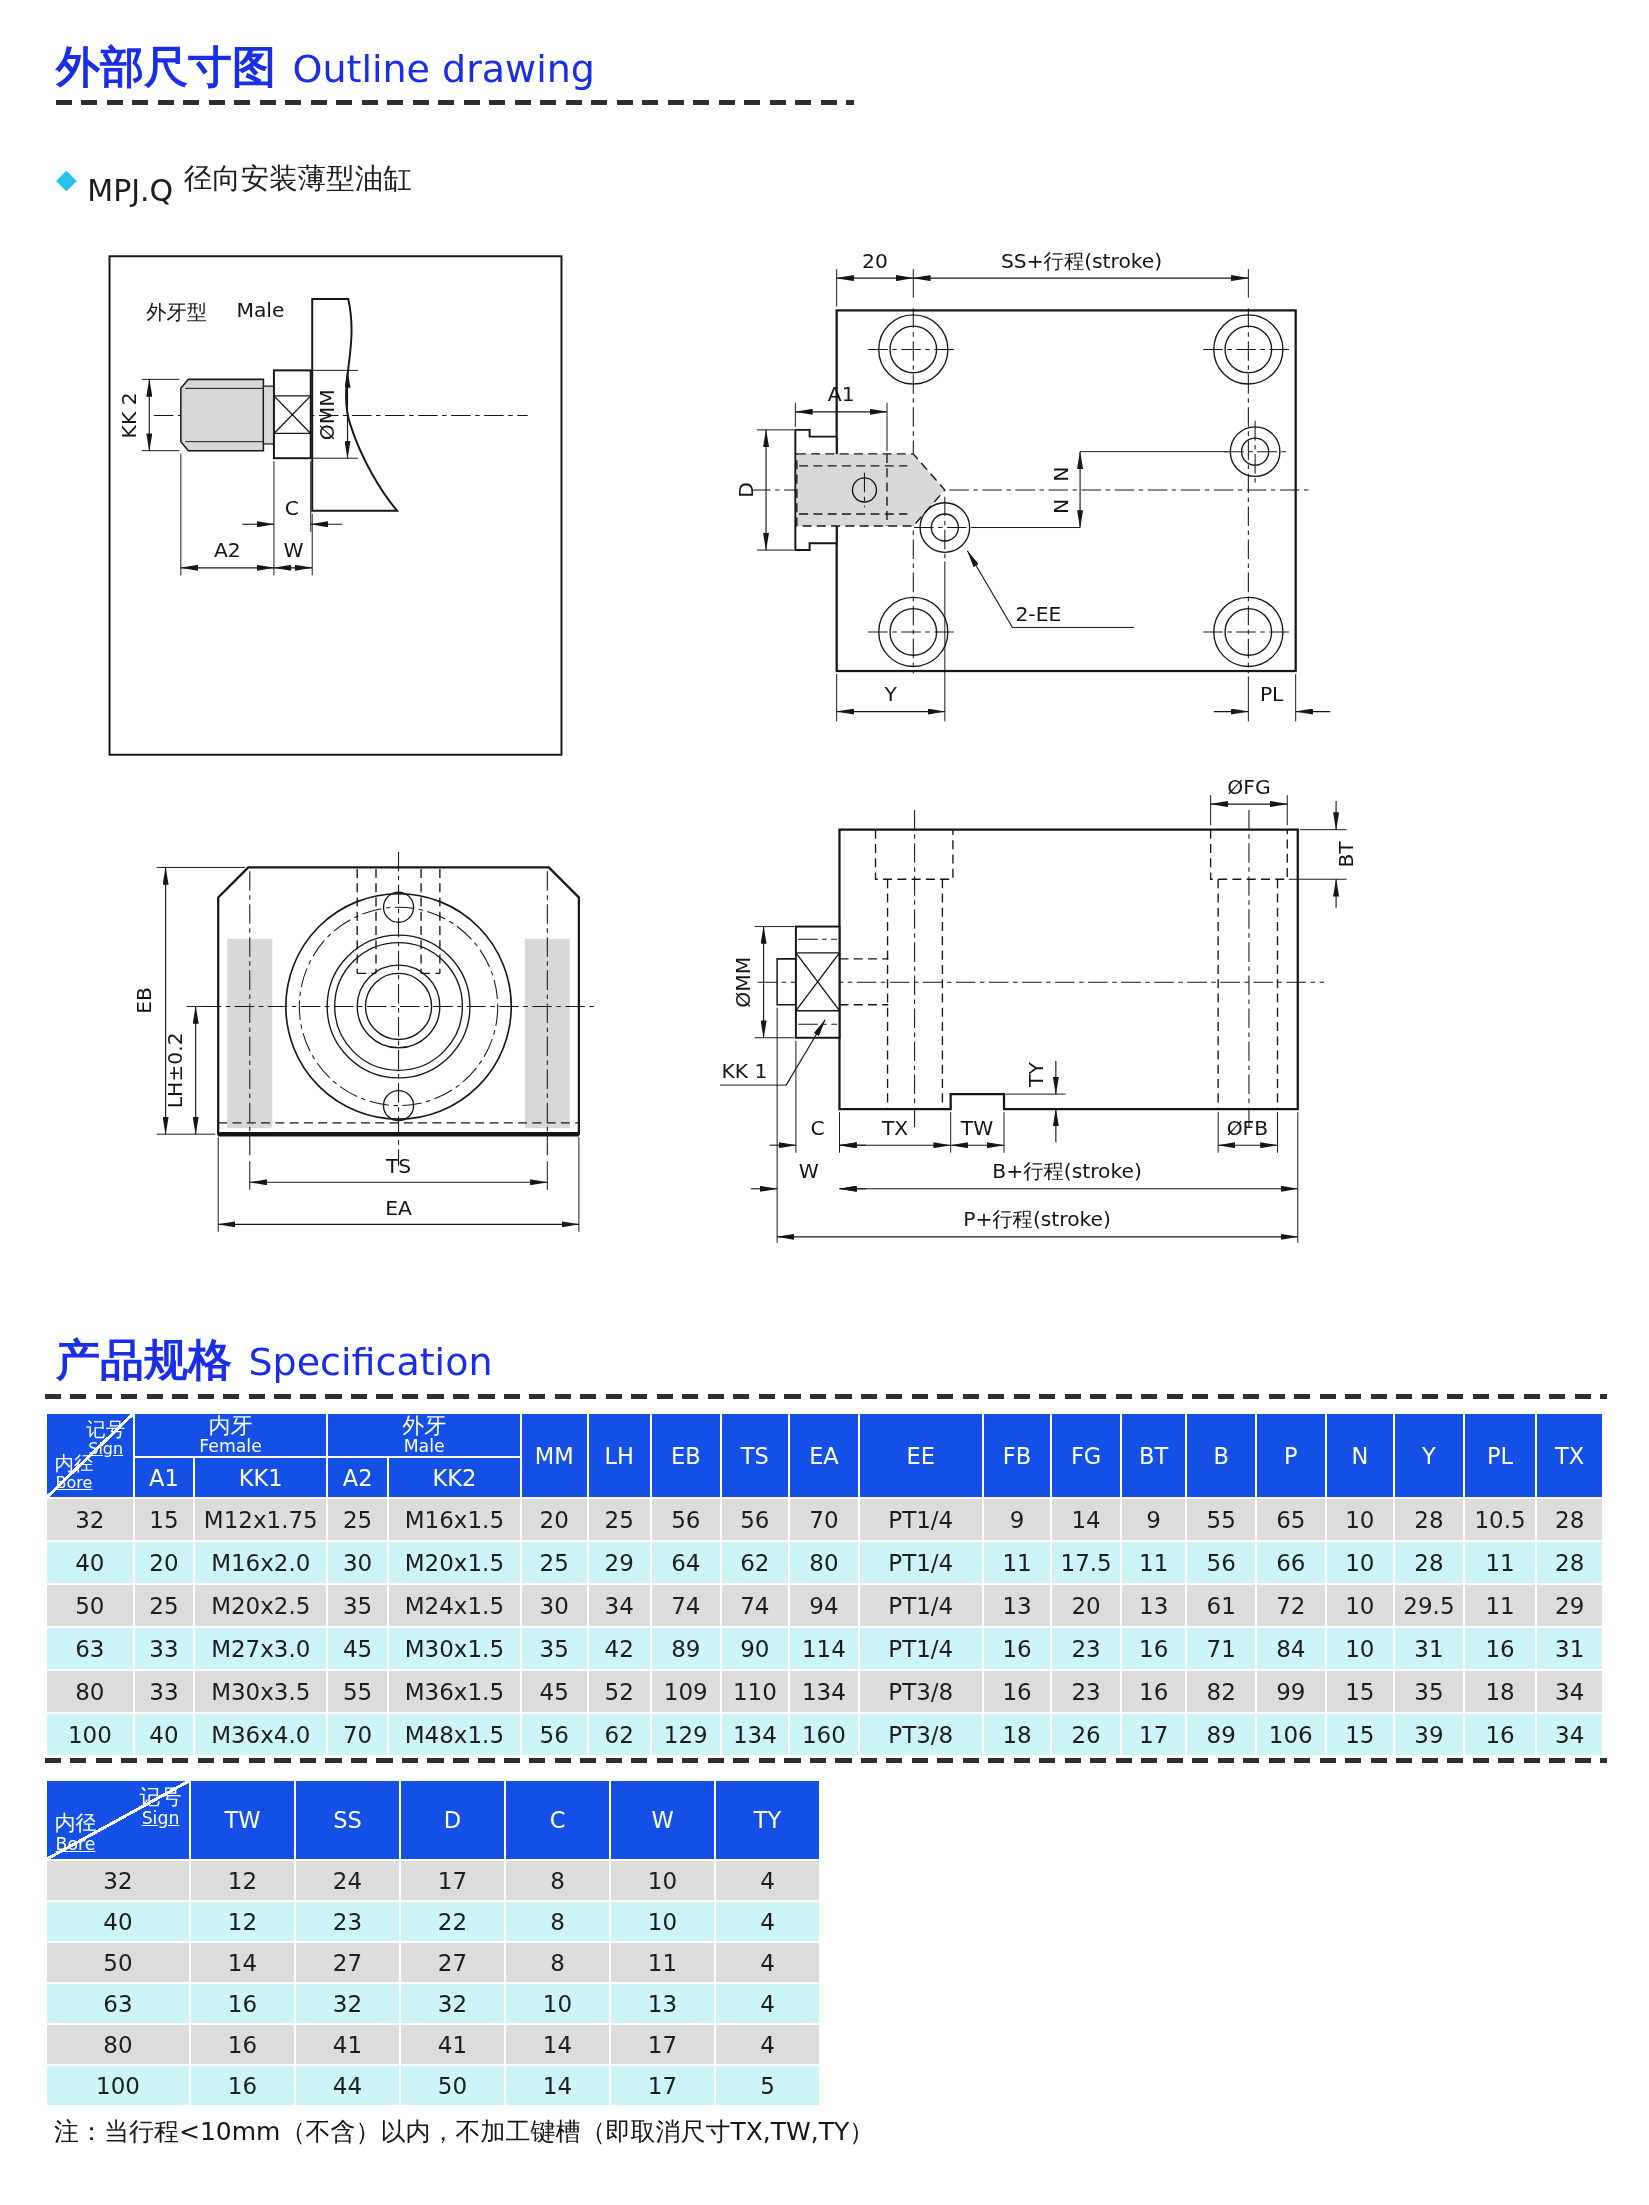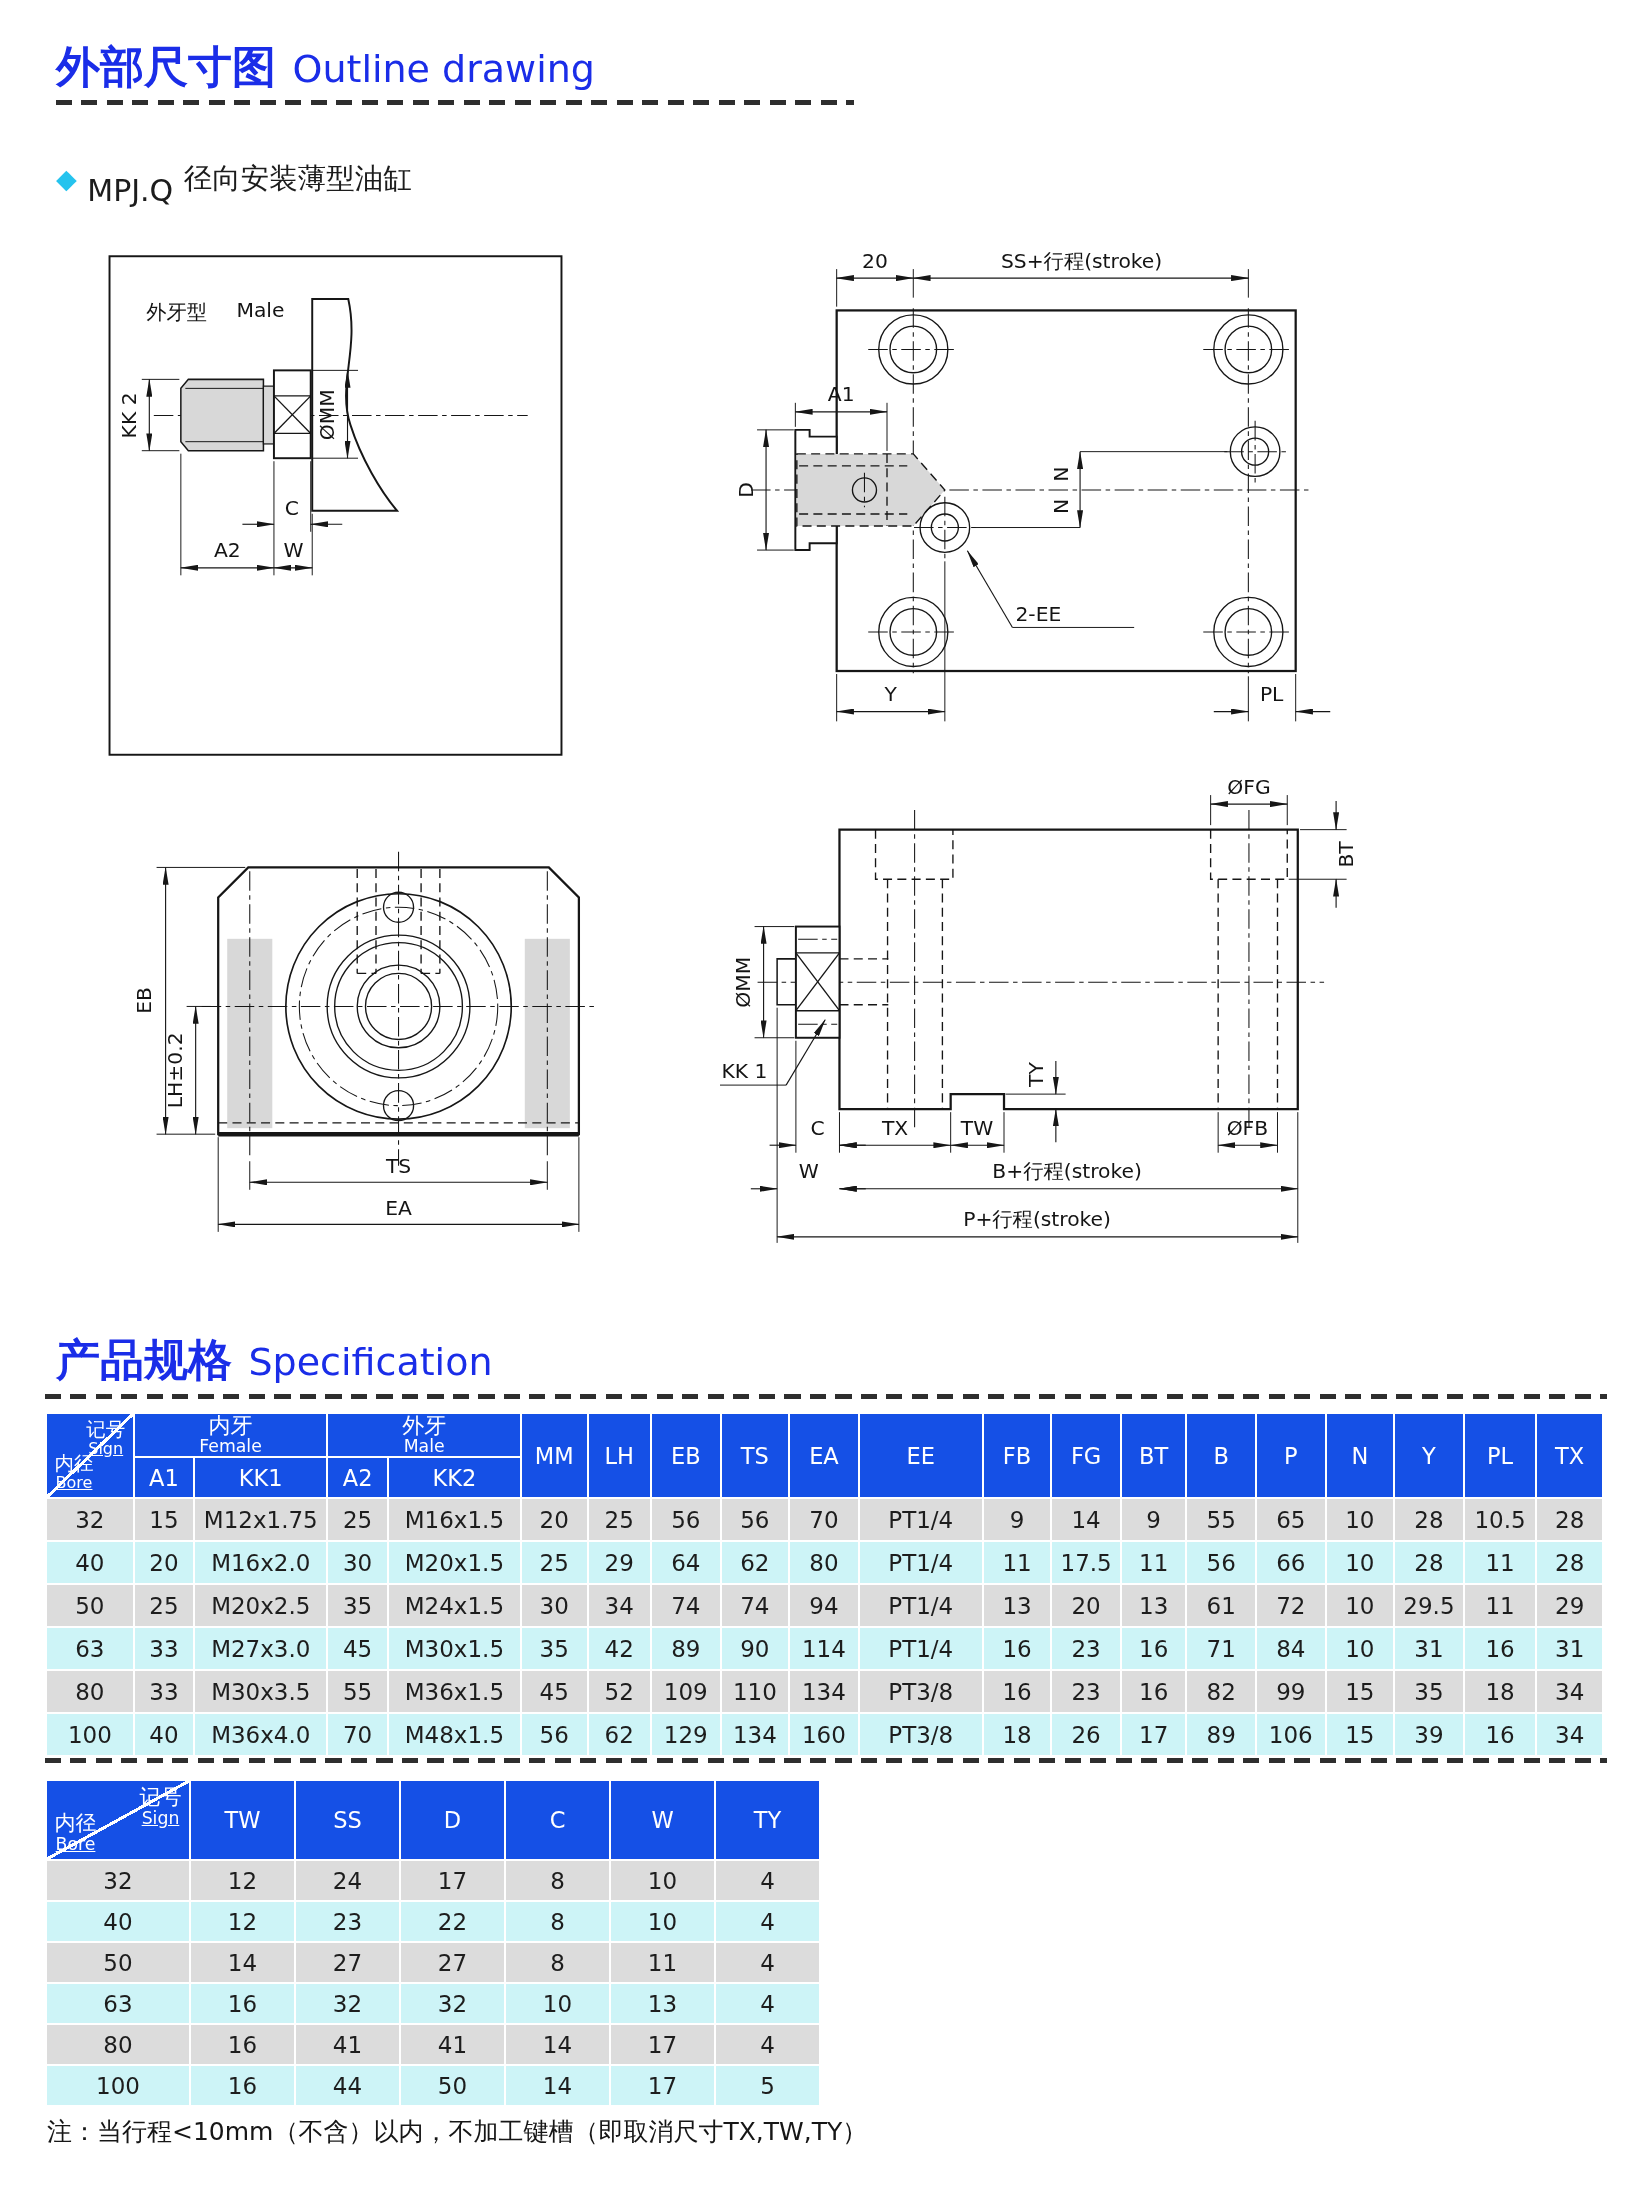--- a/index.html
+++ b/index.html
@@ -36,21 +36,21 @@
   th.diag{position:relative;background:
     linear-gradient(to bottom right,rgba(0,0,0,0) calc(50% - 1.5px),#fff calc(50% - 1.5px),#fff calc(50% + 1.5px),rgba(0,0,0,0) calc(50% + 1.5px)),#1550e6;}
   th.diag .sign{position:absolute;top:5.3px;right:7.5px;text-align:center;}
   th.diag .bore{position:absolute;bottom:5.3px;left:7.5px;text-align:center;margin-top:12px;}
   th.diag .z{display:block;font-size:19.5px;line-height:21px;}
   th.diag .e{display:block;font-size:16px;line-height:17.3px;text-decoration:underline;}
   .groove th.diag .z{font-size:21px;line-height:23px;}
   .groove th.diag .e{font-size:17.3px;line-height:19px;}
 
   
-  .note{position:absolute;left:47px;top:2115px;}
+  .note{position:absolute;left:54px;top:2115px;}
   .note .l1{font-size:25px;color:#161616;}
   .note .l2{font-size:22.5px;color:#222;margin-top:9px;}
 
   
   svg{position:absolute;overflow:visible;}
   svg text{fill:#141414;font-size:27px;font-family:"DejaVu Sans","Liberation Sans",sans-serif;}
   .thin{fill:none;stroke:#161616;stroke-width:1.8;}
   .cl{fill:none;stroke:#161616;stroke-width:1.4;stroke-dasharray:26 6 6 6;}
   .hid{fill:none;stroke:#161616;stroke-width:1.8;stroke-dasharray:12 7;}
   .ext{stroke:#161616;stroke-width:1.3;}

